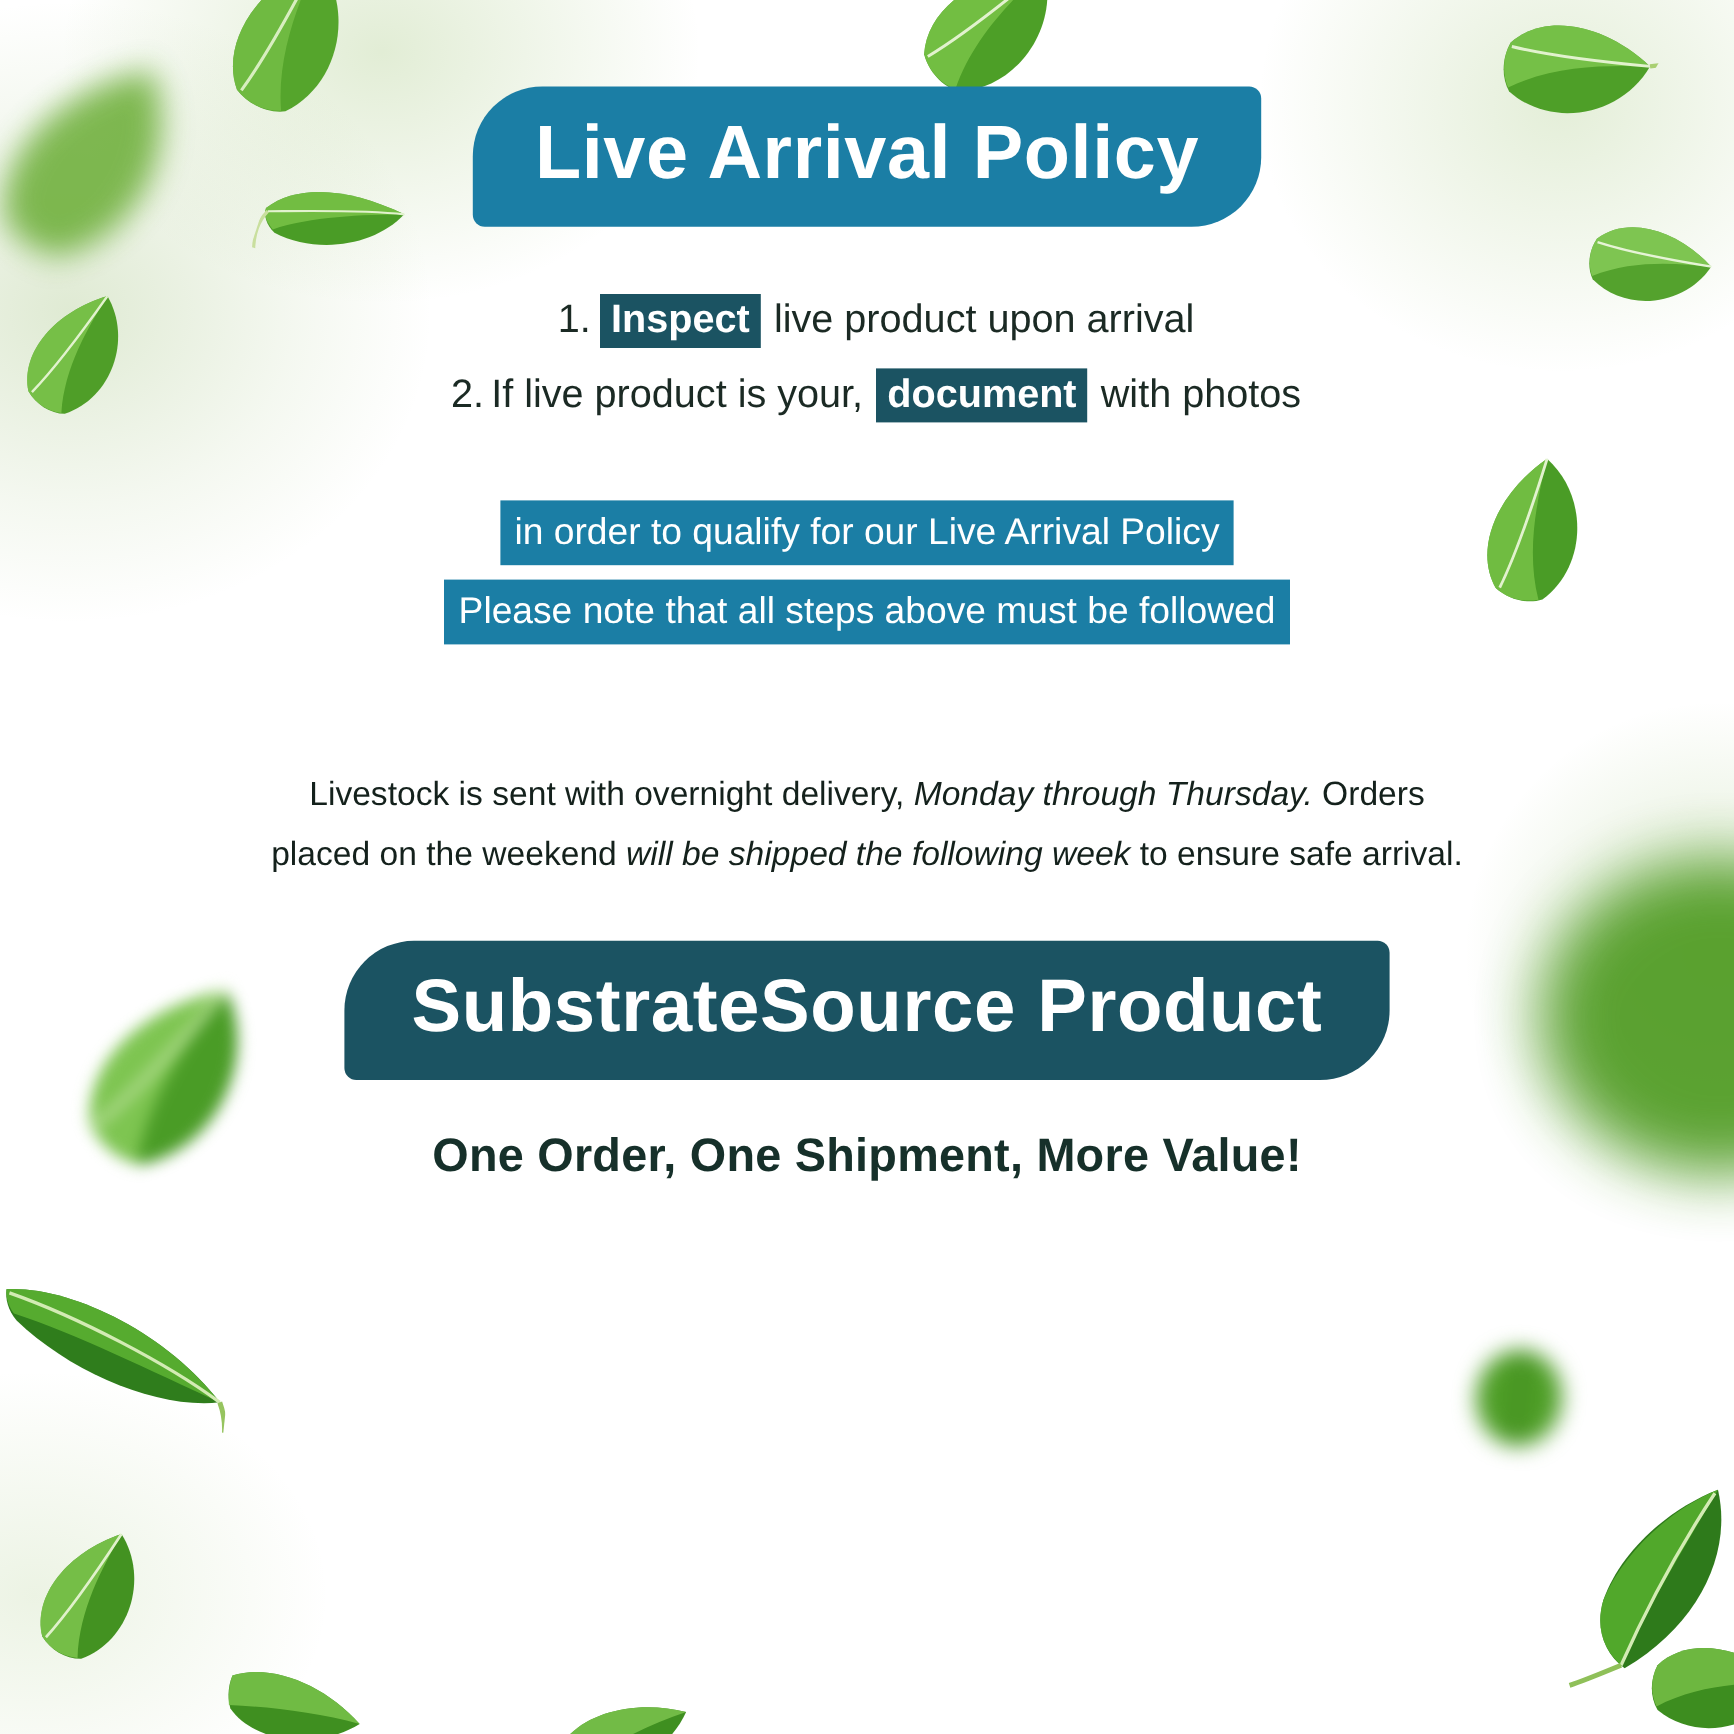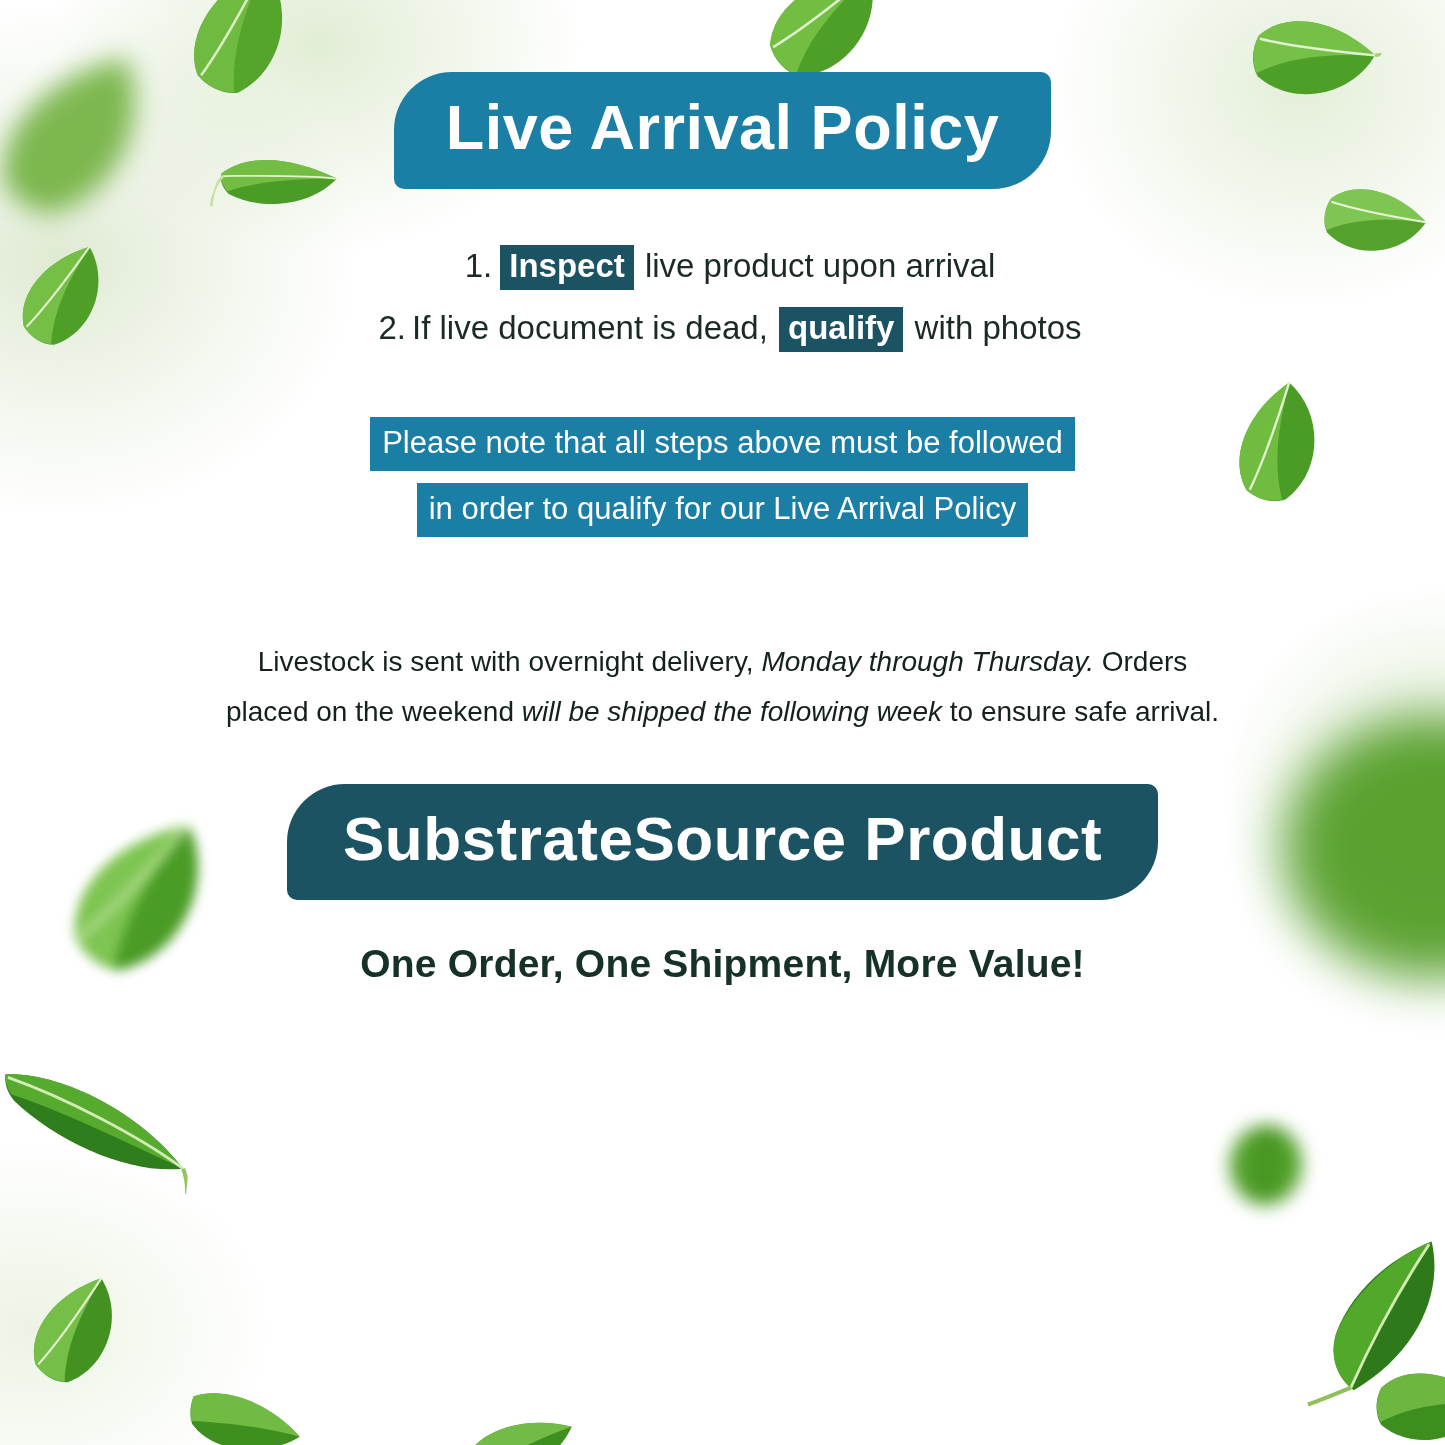--- a/index.html
+++ b/index.html
@@ -282,27 +282,27 @@
 
   <div class="content">
 
     <div class="banner" id="banner-title">Live Arrival Policy</div>
 
 
     <div class="steps">
 
       <div class="step"><span class="stepnum">1.</span><span class="hl">Inspect</span> <span>live product upon arrival</span></div>
 
-      <div class="step"><span class="stepnum">2.</span><span>If live document is dead,</span> <span class="hl">qualify</span> <span>with photos</span></div>
+      <div class="step"><span class="stepnum">2.</span><span>If live product is your,</span> <span class="hl">document</span> <span>with photos</span></div>
 
     </div>
 
     <div class="note">
+      <div class="note-row"><span class="note-line">in order to qualify for our Live Arrival Policy</span></div>
       <div class="note-row"><span class="note-line">Please note that all steps above must be followed</span></div>
-      <div class="note-row"><span class="note-line">in order to qualify for our Live Arrival Policy</span></div>
     </div>
 
     <div class="shipping"><span>Livestock is sent with overnight delivery,</span> <i>Monday through Thursday.</i> <span>Orders placed on the weekend</span> <i>will be shipped the following week</i> <span>to ensure safe arrival.</span></div>
 
     <div class="product-wrap">
       <div class="banner" id="banner-product">SubstrateSource Product</div>
 
       <div class="sub-head">One Order, One Shipment, More Value!</div>
 
     </div>

